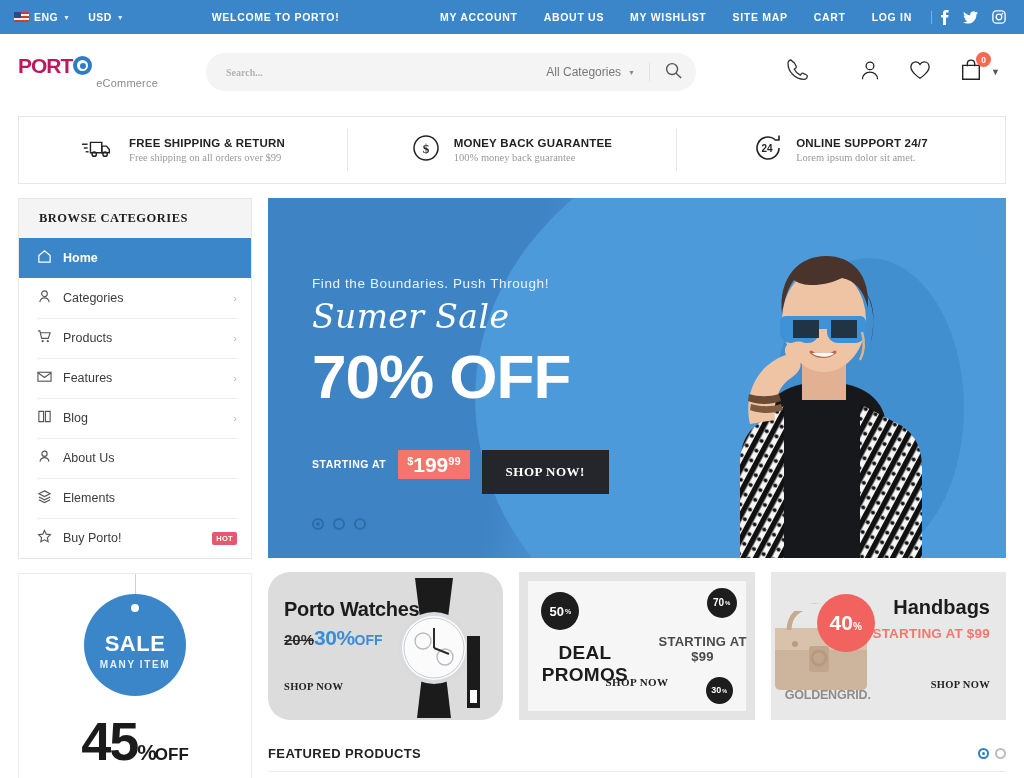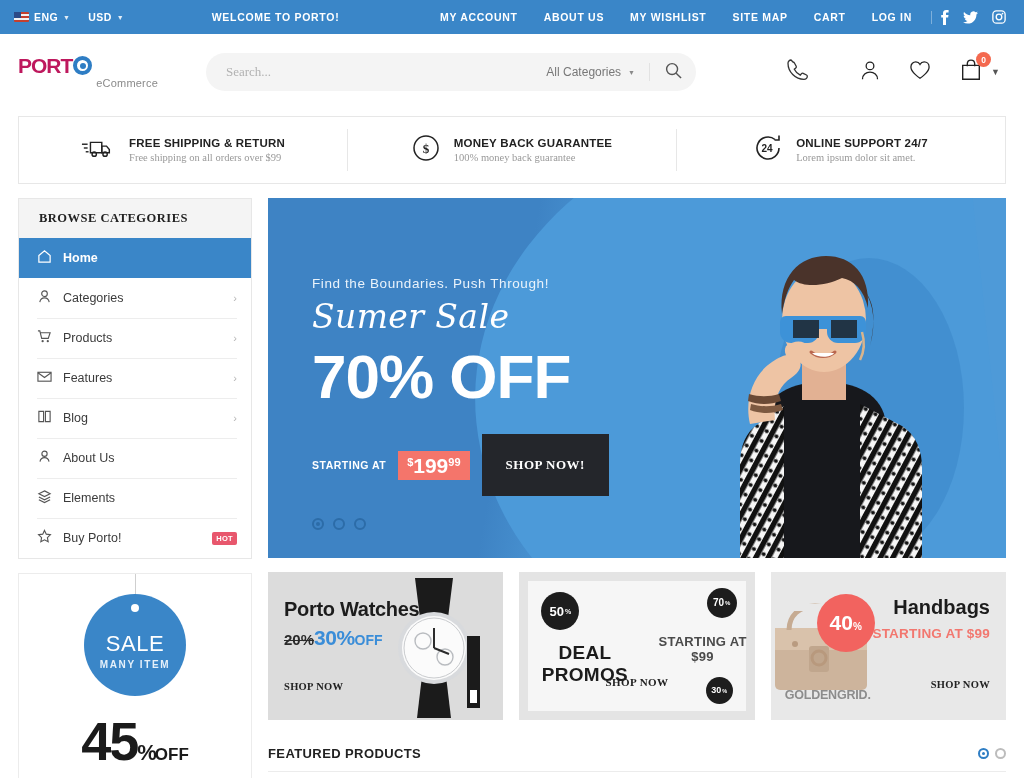--- a/index.html
+++ b/index.html
@@ -69,22 +69,23 @@
     font-size: 11px; color: #8a8a8a; text-align: right;
     margin-top: 1px; letter-spacing: .2px; padding-right: 10px;
   }
   .search-wrap {
     flex: 0 0 auto; width: 490px; margin-left: 38px;
     height: 38px; background: #f4f4f4; border-radius: 19px;
     display: flex; align-items: center;
   }
   .search-input {
     flex: 1; border: 0; background: transparent; outline: none;
-    padding: 0 20px; font-size: 13px; color: #0369a1;
+    padding: 0 20px; font-size: 10px; color: #0369a1;
     font-family: "Liberation Serif", serif;
+    font-weight: bold;
   }
   .search-input::placeholder { color: #b2b2b2; }
   .search-cat {
     display: flex; align-items: center; gap: 7px;
     font-size: 12px; color: #777; padding-right: 14px;
     border-right: 1px solid #e2e2e2; height: 18px; cursor: pointer; white-space: nowrap;
   }
   .search-btn {
     width: 46px; height: 38px; display: flex; align-items: center; justify-content: center;
     cursor: pointer; background: transparent; border: 0;
@@ -182,38 +183,39 @@
   .starting-at { font-size: 10.5px; font-weight: 700; color: #fff; letter-spacing: .5px; }
   .price-tag {
     background: #f4756b; color: #fff; padding: 4px 9px;
     font-weight: 800; font-size: 21px; line-height: 1;
     display: flex; align-items: flex-start; font-family: "Liberation Sans", sans-serif;
   }
   .price-cur { font-size: 11px; margin-top: 2px; }
   .price-cents { font-size: 11px; margin-top: 2px; }
   .shop-now-btn {
     background: #24262b; color: #fff; border: 0; cursor: pointer;
-    padding: 23px 24px; font-size: 13px; font-weight: 700; letter-spacing: .5px;
+    padding: 14px 24px; font-size: 13px; font-weight: 700; letter-spacing: .5px;
     font-family: "Liberation Serif", serif;
+    margin-top: 16px;
   }
   .hero-dots { position: absolute; left: 44px; bottom: 28px; display: flex; gap: 9px; z-index: 6; }
   .hdot { width: 12px; height: 12px; border-radius: 50%; border: 2px solid #2c6ca8; cursor: pointer; }
   .hdot.on { position: relative; }
   .hdot.on::after {
     content: ""; position: absolute; inset: 2px; border-radius: 50%; background: #2c6ca8;
   }
   
   .model { position: absolute; right: 12px; bottom: 0; width: 340px; height: 330px; z-index: 4; }
 
   
   .promo-row { display: flex; gap: 16px; margin-top: 14px; }
   .promo {
     flex: 1; height: 148px; position: relative; overflow: hidden; cursor: pointer;
   }
-  .promo-watch { background: #dcdcdc; }
+  .promo-watch { background: #dcdcdc; border-radius: 22px; }
   .pw-title { position: absolute; left: 16px; top: 26px; font-size: 20px; font-weight: 800; color: #1c1c1c; letter-spacing: -.3px; }
   .pw-off { position: absolute; left: 16px; top: 54px; display: flex; align-items: baseline; }
   .pw-old { font-size: 15px; font-weight: 800; color: #2a2a2a; text-decoration: line-through; }
   .pw-new { font-size: 21px; font-weight: 800; color: #3a8dd8; letter-spacing: -.5px; }
   .pw-offtxt { font-size: 14px; font-weight: 800; color: #3a8dd8; }
   .pw-shop { position: absolute; left: 16px; bottom: 28px; font-size: 10.5px; font-weight: 700; color: #222; font-family: "Liberation Serif", serif; letter-spacing: .3px; }
 
   .promo-deal { background: #e4e4e4; display: flex; align-items: center; justify-content: center; }
   .deal-inner { position: absolute; inset: 9px; background: #f6f6f6; }
   .deal-title { position: relative; text-align: center; font-size: 19px; font-weight: 800; color: #1c1c1c; letter-spacing: .3px; margin-top: 36px; }
@@ -246,21 +248,21 @@
     margin-top: 14px; border: 1px solid #ececec; background: #fff;
     height: 206px; position: relative; overflow: hidden;
   }
   .sale-string { position: absolute; left: 50%; top: 0; width: 1px; height: 22px; background: #cfcfcf; }
   .sale-circle {
     position: absolute; left: 50%; transform: translateX(-50%); top: 20px;
     width: 102px; height: 102px; border-radius: 50%; background: #3a86c8;
     display: flex; flex-direction: column; align-items: center; justify-content: center;
   }
   .sale-hole { position: absolute; top: 10px; left: 50%; transform: translateX(-50%); width: 8px; height: 8px; border-radius: 50%; background: #fff; }
-  .sale-word { font-size: 22px; font-weight: 400; color: #fff; letter-spacing: .5px; margin-top: 10px; }
+  .sale-word { font-size: 22px; font-weight: 700; color: #fff; letter-spacing: .5px; margin-top: 10px; }
   .sale-many { font-size: 10px; font-weight: 600; color: #e4f0fa; letter-spacing: 1.6px; margin-top: 2px; }
   .sale-off {
     position: absolute; left: 0; right: 0; top: 140px; text-align: center;
     display: flex; align-items: baseline; justify-content: center; color: #1b1b1b;
   }
   .sale-45 { font-size: 54px; font-weight: 800; letter-spacing: -2px; line-height: 1; }
   .sale-pct { font-size: 22px; font-weight: 800; }
   .sale-offtxt { font-size: 17px; font-weight: 800; margin-left: -2px; }
 
   

